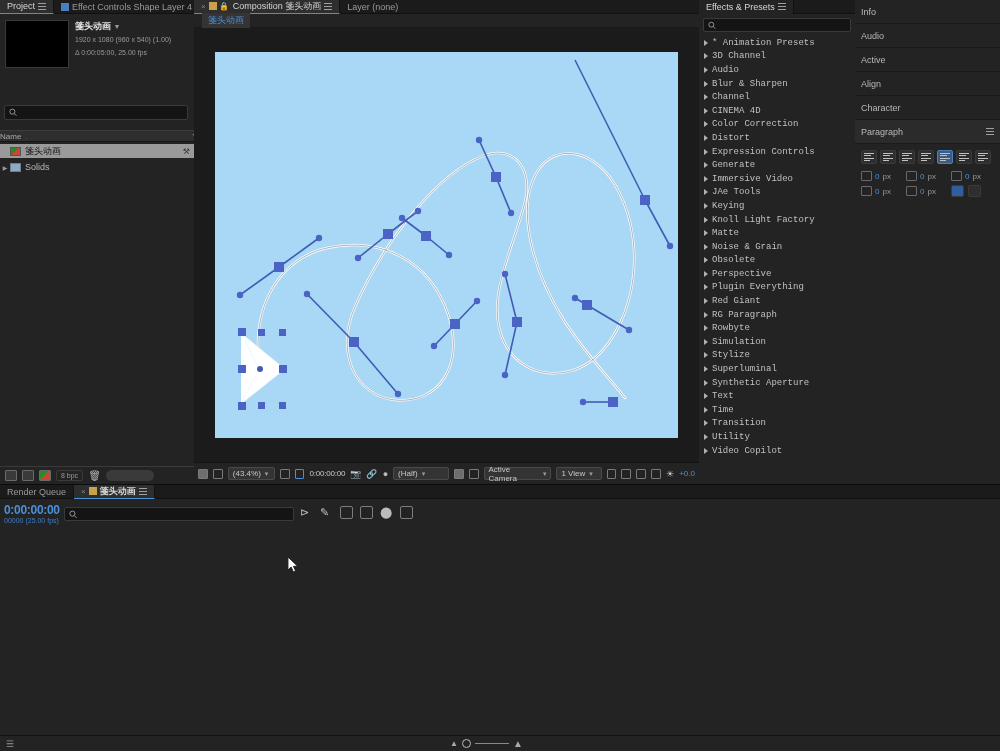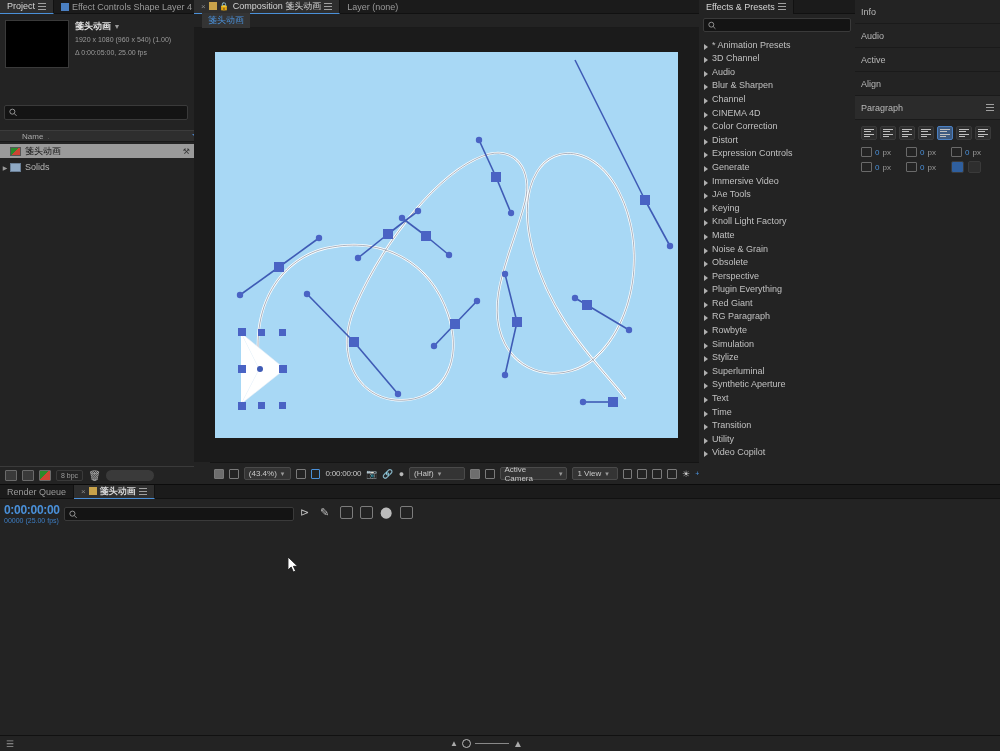--- a/index.html
+++ b/index.html
@@ -43,21 +43,21 @@
   #project .meta .cname { font-size:9px; color:#e0e0e0; font-weight:bold; }
   #project .meta .cinfo { font-size:7px; color:#9a9a9a; margin-top:2px; line-height:1.5; }
   #project .searchrow {
     position:absolute; left:4px; top:105px; width:184px; height:15px;
     background:#141414; border:1px solid #3a3a3a; border-radius:2px;
     display:flex; align-items:center; padding:0 4px;
   }
   #project .colhdr {
     position:absolute; left:0; top:130px; width:206px; height:12px;
     background:#2e2e2e; border-top:1px solid #3c3c3c; border-bottom:1px solid #181818;
-    display:flex; align-items:center; padding-left:22px; font-size:8px; color:#a8a8a8;
+    display:flex; align-items:center; font-size:8px; color:#a8a8a8;
   }
   #project .sortarrow {
     position:absolute; right:4px; top:3px; width:0;height:0;
     border-left:5px solid transparent;border-right:5px solid transparent;border-top:5px solid #4a7fc1;
   }
   .pitem { position:absolute; left:0; width:194px; height:14px; display:flex; align-items:center; font-size:9px; }
   .pitem.sel { background:#9a9a9a; color:#111; }
   .pitem .disc { width:10px; text-align:center; font-size:6px; color:#999; }
   .pitem .swatch { width:11px; height:9px; margin-right:4px; border:1px solid #555; }
   #project .footer {
@@ -76,41 +76,41 @@
     background:#232323; display:flex; align-items:center; padding-left:8px;
     border-bottom:1px solid #1a1a1a;
   }
   #comp .crumb { background:#343434; color:#4a90d9; font-size:9px; padding:1px 6px; }
   #comp .stage {
     position:absolute; left:0; top:28px; width:505px; height:434px;
     background:#1b1b1b; display:flex; align-items:center; justify-content:center;
   }
   #comp .canvas { position:relative; width:463px; height:386px; background:#a8d8f5; }
   #comp .viewbar {
-    position:absolute; left:16px; bottom:0; width:505px; height:22px;
+    position:absolute; left:0; bottom:0; width:505px; height:22px;
     background:#232323; border-top:1px solid #141414;
     display:flex; align-items:center; gap:5px; padding:0 4px; font-size:8px;
   }
   .vb-ico { width:11px; height:10px; border:1px solid #7a7a7a; border-radius:1px; }
   .vb-ico.solid { background:#6e6e6e; }
   .vb-sel {
     height:13px; background:#343434; border:1px solid #4a4a4a; border-radius:2px;
     display:flex; align-items:center; gap:4px; padding:0 4px; color:#c8c8c8; font-size:8px;
   }
   .vb-tc { color:#c8c8c8; font-size:8px; letter-spacing:-.2px; }
 
   
   #fx { left:699px; top:0; width:156px; height:484px; background:#232323; }
   #fx .searchrow {
     position:absolute; left:4px; top:18px; width:148px; height:14px;
     background:#141414; border:1px solid #3a3a3a; border-radius:2px;
     display:flex; align-items:center; padding:0 4px;
   }
   #fx .list { position:absolute; left:0; top:36px; width:156px; height:440px; overflow:hidden; }
-  .fxrow { height:13.6px; display:flex; align-items:flex-end; gap:4px; padding-left:5px; font-size:9px; color:#c0c0c0; }
+  .fxrow { height:13.6px; display:flex; align-items:center; gap:4px; padding-left:5px; font-size:9px; color:#c0c0c0;font-family:Liberation Mono, monospace; }
   .tri { width:0;height:0;border-top:3px solid transparent;border-bottom:3px solid transparent;border-left:4px solid #b0b0b0; }
 
   
   #side { left:855px; top:0; width:145px; height:484px; background:#232323; }
   .sbhdr {
     height:24px; display:flex; align-items:center; justify-content:space-between;
     padding:0 6px; font-size:9px; color:#b8b8b8;
     border-bottom:1px solid #1a1a1a; background:#232323;
   }
   .sbhdr.open { background:#2b2b2b; }
@@ -510,20 +510,23 @@
     </div>
     <div class="sbhdr">
       <span>Audio</span>
     </div>
     <div class="sbhdr">
       <span>Active</span>
     </div>
     <div class="sbhdr">
       <span>Align</span>
     </div>
+    <div class="sbhdr">
+      <span>Character</span>
+    </div>
     <div class="sbhdr open">
       <span>Paragraph</span>
       <span class="hamburger"></span>
     </div>
 
     <div class="alignrow" id="alignrow">
         <div class="alignbtn">
           <i style="width:100%"></i>
           <i style="width:68%"></i>
           <i style="width:100%"></i>

